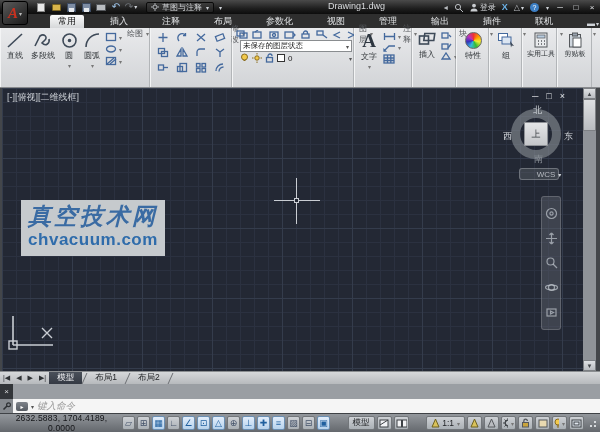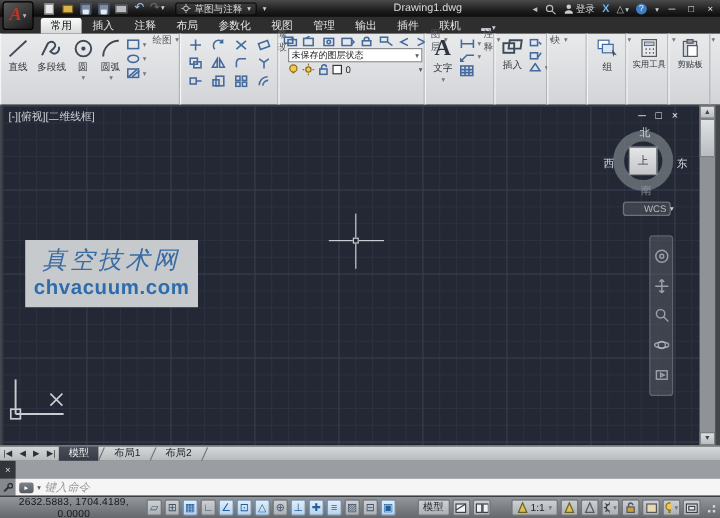--- a/index.html
+++ b/index.html
@@ -32,21 +32,21 @@
   #title-text { position:absolute; left:328px; top:1px; color:#d9dbde; font-size:9px; }
   #tb-right { position:absolute; right:3px; top:0; height:14px; display:flex; align-items:center; gap:6px; }
   .tbr { color:#b9bcc0; font-size:8px; }
   #signin { color:#d5d7da; font-size:8px; display:flex; align-items:center; gap:2px; }
   .winbtn { color:#e3e5e8; font-size:8px; width:10px; text-align:center; }
   .dd::after { content:"▾"; font-size:6px; color:#777; margin-left:1px; }
   .ddw::after { content:"▾"; font-size:6px; color:#cfd3d8; margin-left:1px; }
 
   
   #tabrow { left:0; top:14px; width:600px; height:14px; background:#2e2e2e; display:flex;
-    align-items:flex-end; padding-left:34px; gap:1px; }
+    align-items:flex-end; padding-left:50px; gap:18px; }
   .rtab { height:13px; padding:0 8px; font-size:9px; color:#e2e4e6; display:flex; align-items:center; }
   .rtab.active { background:linear-gradient(#fafafa,#d6d8da); color:#111; border-radius:2px 2px 0 0; }
   #ribbon-min { margin-left:8px; color:#cfd3d8; font-size:8px; display:flex; align-items:center; }
 
   
   #ribbon { left:0; top:28px; width:600px; height:60px;
     background:linear-gradient(#e9eaec,#d2d4d7); border-bottom:1px solid #87898c; display:flex; }
   .panel { display:flex; flex-direction:row; border-right:1px solid #b2b5b8; border-left:1px solid #f3f4f5; }
   .pbody { flex:1; display:flex; padding:2px 1px 0; }
   .plabel { height:11px; display:flex; align-items:center; justify-content:center; gap:2px;
@@ -93,22 +93,22 @@
     border:1px solid rgba(170,174,180,.45); border-radius:3px; color:#b6bac0; font-size:8px;
     display:flex; align-items:center; justify-content:center; gap:2px;padding-left:20px; }
   
   #navbar { right:22px; top:108px; width:20px; height:134px; background:rgba(95,100,110,.45);
     border:1px solid rgba(160,164,170,.35); border-radius:3px; display:flex; flex-direction:column;
     align-items:center; justify-content:space-around; padding:4px 0; }
   #navbar svg { stroke:rgba(205,210,216,.65); fill:none; stroke-width:1.2; }
   
   #wm { left:19px; top:112px; width:144px; height:56px; background:#c6cacd; text-align:center;
     padding-top:3px; }
-  #wm .l1 { font-family:"DejaVu Serif","Liberation Serif",serif; font-weight:normal; font-style:italic;
-    font-size:20px; color:#3a6ba3; letter-spacing:3px; line-height:26px; }
+  #wm .l1 { font-family:"DejaVu Serif","Liberation Serif",serif; font-weight:bold; font-style:italic;
+    font-size:23px; color:#3a6ba3; letter-spacing:3px; line-height:26px; }
   #wm .l2 { font-weight:bold; font-size:17px; color:#2f6cab; letter-spacing:0.5px; line-height:22px; }
   
   #ch-h { left:272px; top:112px; width:46px; height:1px; background:#c9cdd3; }
   #ch-v { left:294px; top:90px; width:1px; height:46px; background:#c9cdd3; }
   #ch-box { left:292px; top:110px; width:5px; height:5px; border:1px solid #c9cdd3; background:#232834; }
   
   #ucs { left:4px; top:228px; }
   
   #vscroll { position:absolute; left:583px; top:0; width:13px; height:283px; background:#8f9398; }
   .sbtn2 { position:absolute; left:0; width:13px; height:11px; background:linear-gradient(#dfe1e3,#b9bcc0);
@@ -483,20 +483,26 @@
               </svg>
             </span>
         </div>
       </div>
       <div class="plabel dd">
           <span>块</span>
         </div>
     </div>
 
     <div class="panel" style="width:33px">
+      <div class="pbody" style="justify-content:center">
+        <div class="big" style="width:30px">
+          <span class="wheel"></span>
+          <span>特性</span>
+        </div>
+      </div>
       <div class="plabel dd"></div>
     </div>
 
     <div class="panel" style="width:33px">
       <div class="pbody" style="justify-content:center">
         <div class="big" style="width:30px">
           <svg width="19" height="17">
               <rect x="1.5" y="1.5" width="9" height="7" fill="#fff" stroke="#44699d"></rect>
               <rect x="5" y="5" width="9" height="7" fill="#dce6f2" stroke="#44699d"></rect>
               <path d="M13 9l4 5-2.2-.6-.8 2z" fill="#3e4a58"></path>

